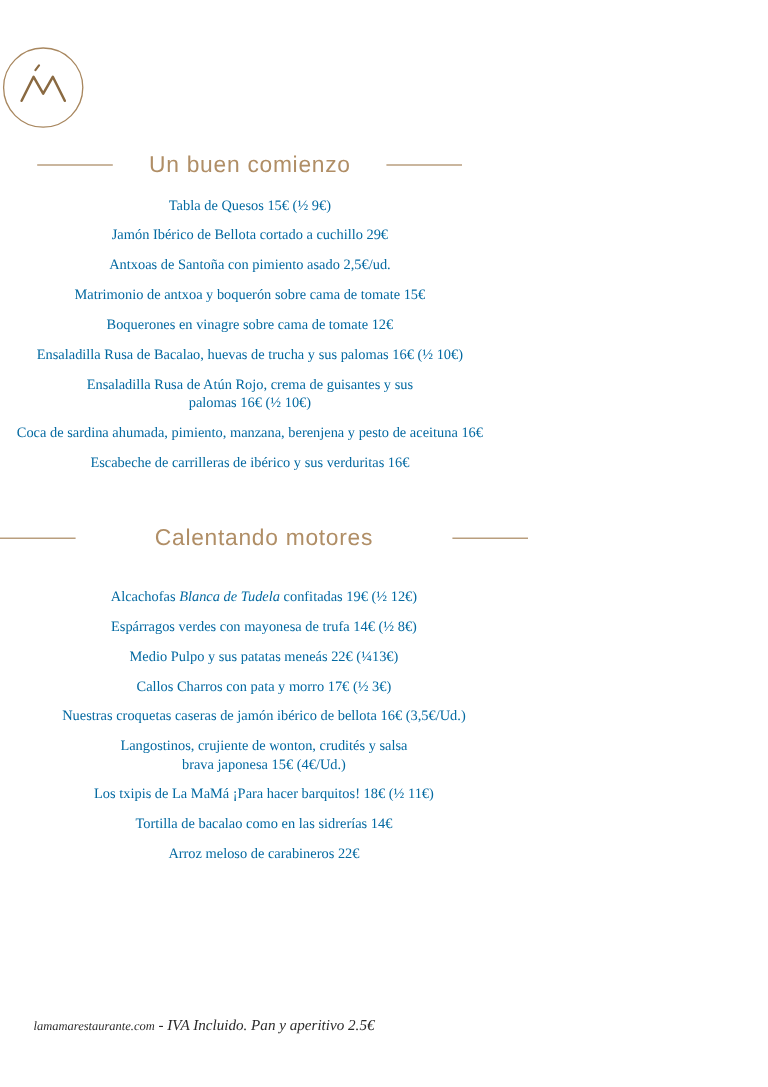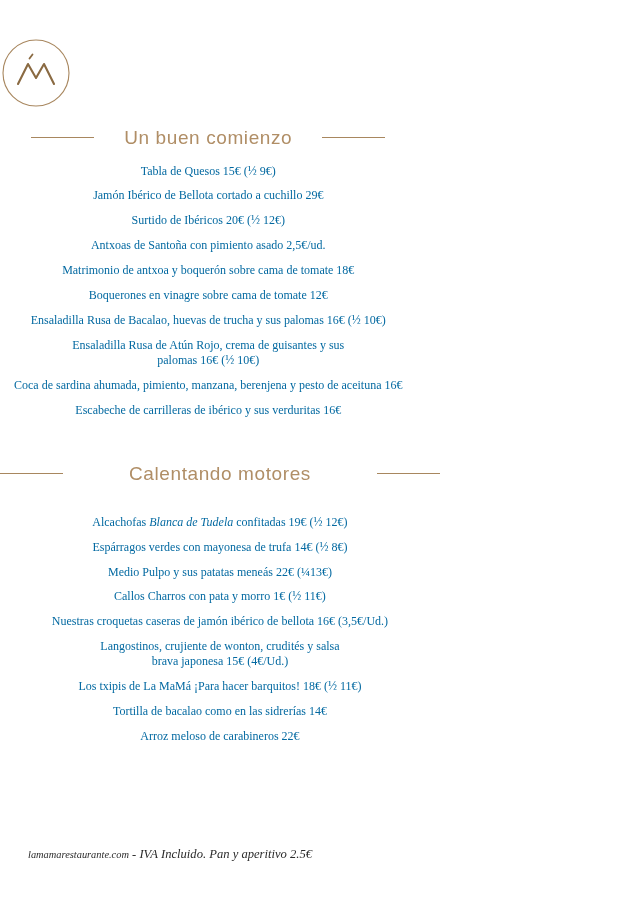--- a/index.html
+++ b/index.html
@@ -123,23 +123,22 @@
 
   <div class="section-block first">
     <div class="section-header">
       <span class="section-rule"></span>
       <span class="section-title">Un buen comienzo</span>
       <span class="section-rule"></span>
     </div>
     <div class="items">
       <div class="menu-item">Tabla de Quesos 15€ (½ 9€)</div>
       <div class="menu-item">Jamón Ibérico de Bellota cortado a cuchillo 29€</div>
-      <div class="menu-item">Surtido de Ibéricos 20€ (½ 12€)</div>
       <div class="menu-item">Antxoas de Santoña con pimiento asado 2,5€/ud.</div>
-      <div class="menu-item">Matrimonio de antxoa y boquerón sobre cama de tomate 18€</div>
+      <div class="menu-item">Matrimonio de antxoa y boquerón sobre cama de tomate 15€</div>
       <div class="menu-item">Boquerones en vinagre sobre cama de tomate 12€</div>
       <div class="menu-item">Ensaladilla Rusa de Bacalao, huevas de trucha y sus palomas 16€ (½ 10€)</div>
       <div class="menu-item">Ensaladilla Rusa de Atún Rojo, crema de guisantes y sus
 palomas 16€ (½ 10€)</div>
       <div class="menu-item">Coca de sardina ahumada, pimiento, manzana, berenjena y pesto de aceituna 16€</div>
       <div class="menu-item">Escabeche de carrilleras de ibérico y sus verduritas 16€</div>
     </div>
   </div>
 
   <div class="section-block second">
@@ -147,21 +146,21 @@
       <span class="section-rule"></span>
       <span class="section-title">Calentando motores</span>
       <span class="section-rule"></span>
     </div>
     <div class="items">
       <div class="menu-item">
         <span>Alcachofas </span><span class="em">Blanca de Tudela</span><span> confitadas 19€ (½ 12€)</span>
       </div>
       <div class="menu-item">Espárragos verdes con mayonesa de trufa 14€ (½ 8€)</div>
       <div class="menu-item">Medio Pulpo y sus patatas meneás 22€ (¼13€)</div>
-      <div class="menu-item">Callos Charros con pata y morro 1€ (½ 11€)</div>
+      <div class="menu-item">Callos Charros con pata y morro 17€ (½ 3€)</div>
       <div class="menu-item">Nuestras croquetas caseras de jamón ibérico de bellota 16€ (3,5€/Ud.)</div>
       <div class="menu-item">Langostinos, crujiente de wonton, crudités y salsa
 brava japonesa 15€ (4€/Ud.)</div>
       <div class="menu-item">Los txipis de La MaMá ¡Para hacer barquitos! 18€ (½ 11€)</div>
       <div class="menu-item">Tortilla de bacalao como en las sidrerías 14€</div>
       <div class="menu-item">Arroz meloso de carabineros 22€</div>
     </div>
   </div>
 
   <div class="footer">

